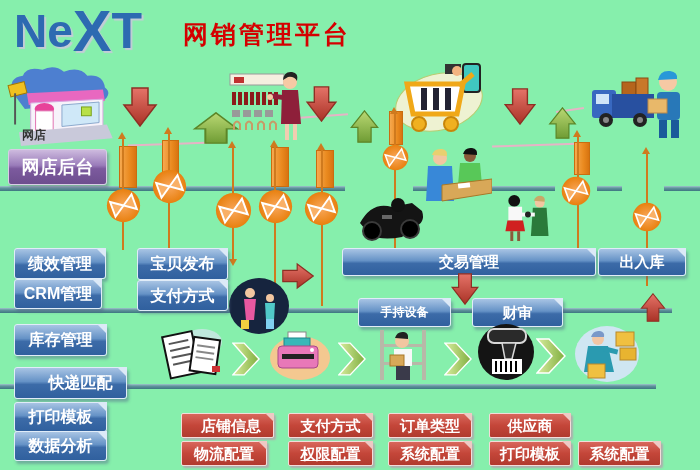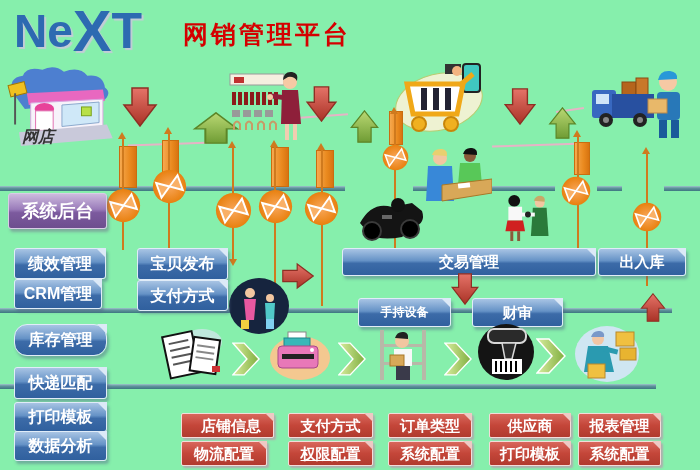--- a/index.html
+++ b/index.html
@@ -28,21 +28,21 @@
   .rbox::after{content:"";position:absolute;right:-1px;top:-1px;
         border-style:solid;border-width:0 9px 9px 0;border-color:transparent #eec9c4 transparent transparent;}
   
   .tline{height:5px;background:linear-gradient(180deg,#9fc6cc 0%,#63959e 40%,#3d7680 100%);}
   
   .obar{background:linear-gradient(90deg,#f6a94f 0%,#ea8a1f 60%,#d87410 100%);border:1px solid #c96d10;}
   .stem{width:2px;background:#cf7a1e;}
   .ah{width:0;height:0;border-left:4px solid transparent;border-right:4px solid transparent;}
   .ah.up{border-bottom:7px solid #cf7a1e;} .ah.down{border-top:7px solid #cf7a1e;}
   .pline{height:2px;background:#e6b4c6;}
-  .caption{font-size:16px;font-weight:bold;color:#333;font-style:italic;}
+  .caption{font-size:12px;font-weight:bold;color:#333;}
 </style>
 </head>
 <body>
 
 <div id="stage">
 
   <svg width="0" height="0" style="position:absolute">
     <defs>
       <linearGradient id="gRed" x1="0" y1="0" x2="0" y2="1">
         <stop offset="0" stop-color="#e57368"></stop>
@@ -251,21 +251,21 @@
   <svg class="abs" style="left:382px;top:144px" width="27" height="27">
       <use href="#valve"></use>
     </svg>
   <svg class="abs" style="left:561px;top:176px" width="30" height="30">
       <use href="#valve"></use>
     </svg>
   <svg class="abs" style="left:632px;top:202px" width="30" height="30">
       <use href="#valve"></use>
     </svg>
 
-  <div class="abs pbox" style="left:8px;top:193px;">系统后台</div>
+  <div class="abs pbox" style="left:8px;top:149px;">网店后台</div>
 
   <svg class="abs" style="left:352px;top:193px" width="78" height="50" viewBox="0 0 78 50">
     <path d="M8 30 Q20 8 40 14 L60 10 L70 18 Q74 30 62 34 L50 44 Q30 48 18 42 Z" fill="#141414"></path>
     <circle cx="20" cy="38" r="9" fill="#000" stroke="#3a3a3a" stroke-width="2"></circle>
     <circle cx="58" cy="36" r="9" fill="#000" stroke="#3a3a3a" stroke-width="2"></circle>
     <circle cx="46" cy="12" r="7" fill="#111"></circle>
     <rect x="30" y="22" width="10" height="4" fill="#666"></rect>
   </svg>
 
   <svg class="abs" style="left:422px;top:147px" width="70" height="60" viewBox="0 0 70 60">
@@ -303,22 +303,22 @@
   </svg>
 
   <div class="abs bbox" style="left:14px;top:248px;width:90px;height:29px;line-height:29px;">绩效管理</div>
   <div class="abs bbox" style="left:14px;top:279px;width:86px;height:28px;line-height:28px;">CRM管理</div>
   <div class="abs bbox" style="left:137px;top:248px;width:89px;height:30px;line-height:30px;">宝贝发布</div>
   <div class="abs bbox" style="left:137px;top:280px;width:89px;height:29px;line-height:29px;">支付方式</div>
   <div class="abs bbox" style="left:342px;top:248px;width:252px;height:26px;line-height:26px;font-size:15px;">交易管理</div>
   <div class="abs bbox" style="left:598px;top:248px;width:86px;height:26px;line-height:26px;font-size:15px;">出入库</div>
   <div class="abs bbox" style="left:358px;top:298px;width:91px;height:27px;line-height:27px;font-size:12px;">手持设备</div>
   <div class="abs bbox" style="left:472px;top:298px;width:89px;height:27px;line-height:27px;font-size:15px;">财审</div>
-  <div class="abs bbox" style="left:14px;top:324px;width:91px;height:30px;line-height:30px;border-radius:13px;">库存管理</div>
-  <div class="abs bbox" style="left:14px;top:367px;width:91px;height:30px;line-height:30px;">快递匹配</div>
+  <div class="abs bbox" style="left:14px;top:324px;width:91px;height:30px;line-height:30px;">库存管理</div>
+  <div class="abs bbox" style="left:14px;top:367px;width:91px;height:30px;line-height:30px;padding-left:20px;">快递匹配</div>
   <div class="abs bbox" style="left:14px;top:402px;width:91px;height:28px;line-height:28px;">打印模板</div>
   <div class="abs bbox" style="left:14px;top:431px;width:91px;height:28px;line-height:28px;">数据分析</div>
 
   <svg class="abs" style="left:282px;top:260px" width="32" height="32" viewBox="0 0 40 36">
       <use href="#arrowRightR"></use>
     </svg>
   <svg class="abs" style="left:446px;top:273px" width="38" height="32" viewBox="0 0 36 40">
       <use href="#arrowDown"></use>
     </svg>
   <svg class="abs" style="left:636px;top:293px" width="34" height="29" viewBox="0 0 36 40">
@@ -404,20 +404,19 @@
     <path d="M17 13 Q19 6 26 7 Q31 8 30 13 Z" fill="#7a98c8"></path>
     <path d="M14 22 L34 22 L40 48 L10 48 Z" fill="#2a9ab0"></path>
     <rect x="30" y="24" width="14" height="5" fill="#2a9ab0" transform="rotate(14 37 26)"></rect>
     <rect x="14" y="40" width="17" height="14" fill="#f0c040" stroke="#b8882a"></rect>
   </svg>
 
   <div class="abs rbox" style="left:181px;top:413px;width:84px;padding-left:7px;">店铺信息</div>
   <div class="abs rbox" style="left:288px;top:413px;width:83px;">支付方式</div>
   <div class="abs rbox" style="left:388px;top:413px;width:82px;">订单类型</div>
   <div class="abs rbox" style="left:489px;top:413px;width:80px;">供应商</div>
-  <div class="abs rbox" style="left:578px;top:413px;width:81px;">报表管理</div>
   <div class="abs rbox" style="left:181px;top:441px;width:84px;">物流配置</div>
   <div class="abs rbox" style="left:288px;top:441px;width:83px;text-decoration:underline;">权限配置</div>
   <div class="abs rbox" style="left:388px;top:441px;width:82px;">系统配置</div>
   <div class="abs rbox" style="left:489px;top:441px;width:80px;">打印模板</div>
   <div class="abs rbox" style="left:578px;top:441px;width:81px;">系统配置</div>
 
 </div>
 
 </body></html>

